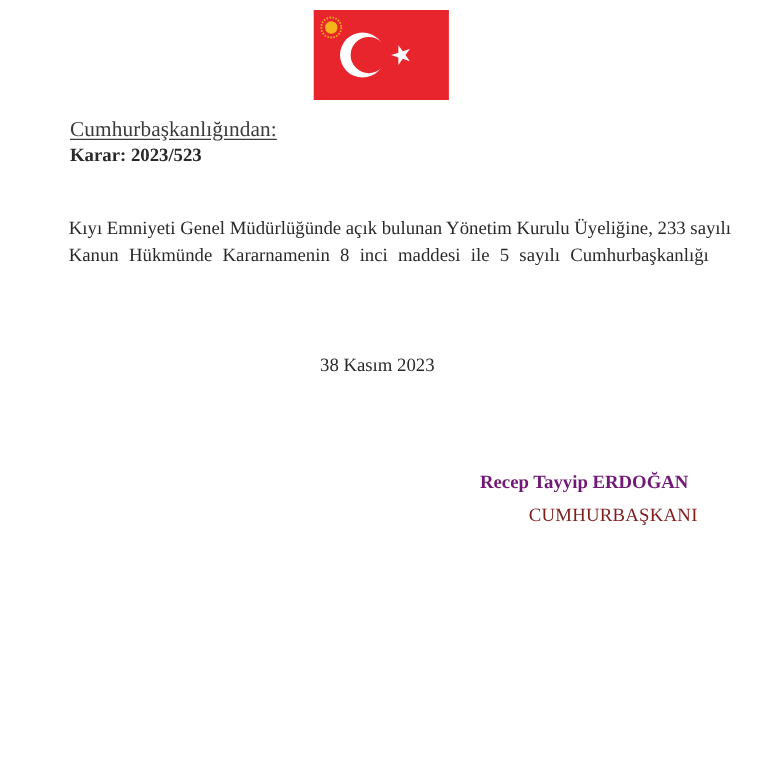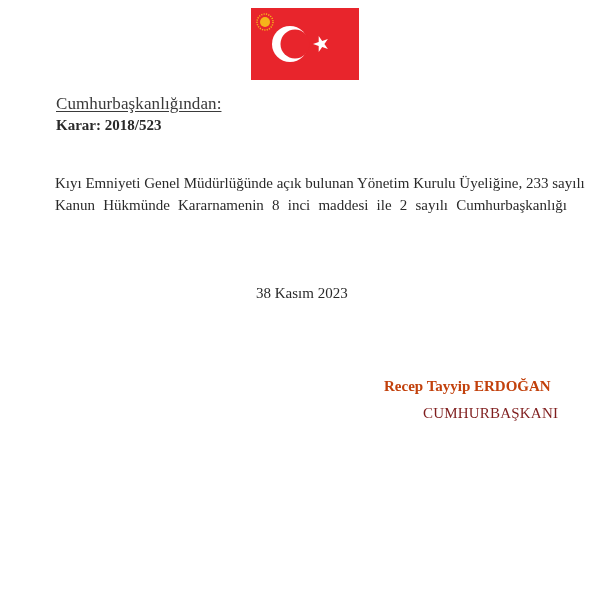--- a/index.html
+++ b/index.html
@@ -22,21 +22,21 @@
     .body-text {
       position: absolute; left: 55px; top: 152px; width: 512px; font-size: 15px; line-height: 22px;
       text-align: justify; color: #2a2a2a; margin-top: 20px;
     }
     .body-text .line { display: block; text-align: justify; text-align-last: justify; white-space: nowrap; }
     .body-text .line.last { text-align-last: left; }
     .date {
       position: absolute; left: 256px; top: 285px; font-size: 15px; color: #2a2a2a;
     }
     .signer {
-      position: absolute; left: 384px; top: 378px; font-size: 15px; font-weight: bold; color: #c2410c;
+      position: absolute; left: 384px; top: 378px; font-size: 15px; font-weight: bold; color: #701a75;
     }
     .title {
       position: absolute; left: 388px; top: 405px; font-size: 15px; color: #7f1d1d; letter-spacing: 0.2px; margin-left: 35px;
     }
   </style>
 </head>
 <body>
 
 <div class="flag">
   <svg width="108" height="72" viewBox="0 0 108 72">
@@ -48,22 +48,22 @@
     </g>
 
     <circle cx="39" cy="36" r="18" fill="#ffffff"></circle>
     <circle cx="44" cy="36" r="14.5" fill="#e8252c"></circle>
 
     <polygon fill="#ffffff" points="62,36 67.7,37.9 67.7,43.9 71.2,39.0 76.9,40.9 73.4,36 76.9,31.1 71.2,33.0 67.7,28.1 67.7,34.1" transform="rotate(0 69 36)"></polygon>
   </svg>
 </div>
 
 <div class="heading">Cumhurbaşkanlığından:</div>
-<div class="decision">Karar: 2018/523</div>
+<div class="decision">Karar: 2023/523</div>
 
 <div class="body-text">
   <span class="line">Kıyı Emniyeti Genel Müdürlüğünde açık bulunan Yönetim Kurulu Üyeliğine, 233 sayılı</span>
-  <span class="line">Kanun Hükmünde Kararnamenin 8 inci maddesi ile 2 sayılı Cumhurbaşkanlığı</span>
+  <span class="line">Kanun Hükmünde Kararnamenin 8 inci maddesi ile 5 sayılı Cumhurbaşkanlığı</span>
 </div>
 
 <div class="date">38 Kasım 2023</div>
 <div class="signer">Recep Tayyip ERDOĞAN</div>
 <div class="title">CUMHURBAŞKANI</div>
 
 </body></html>

